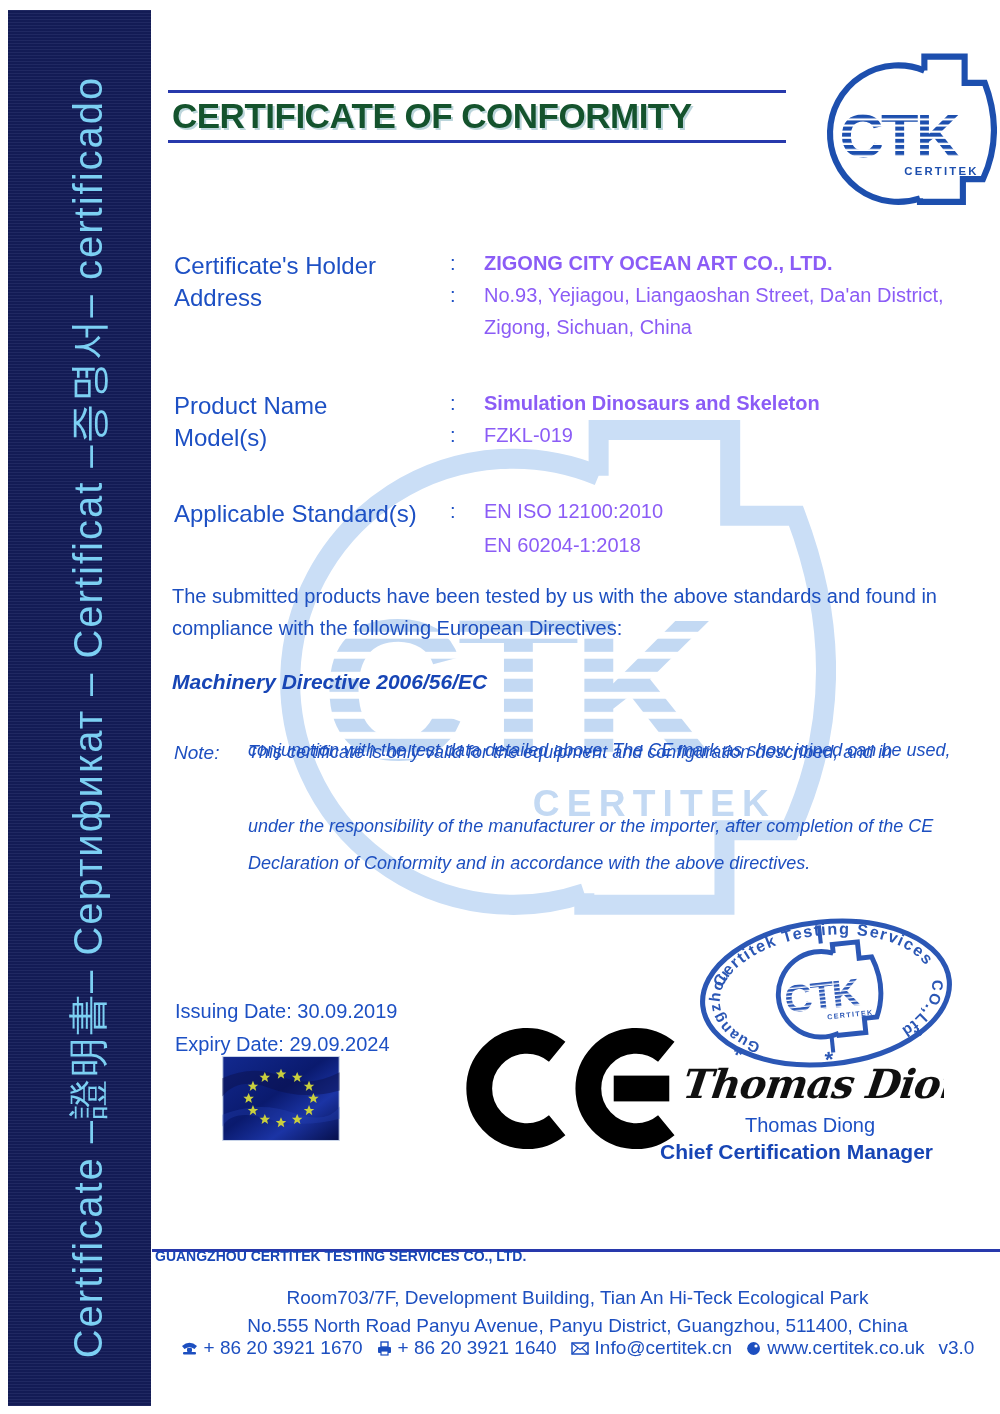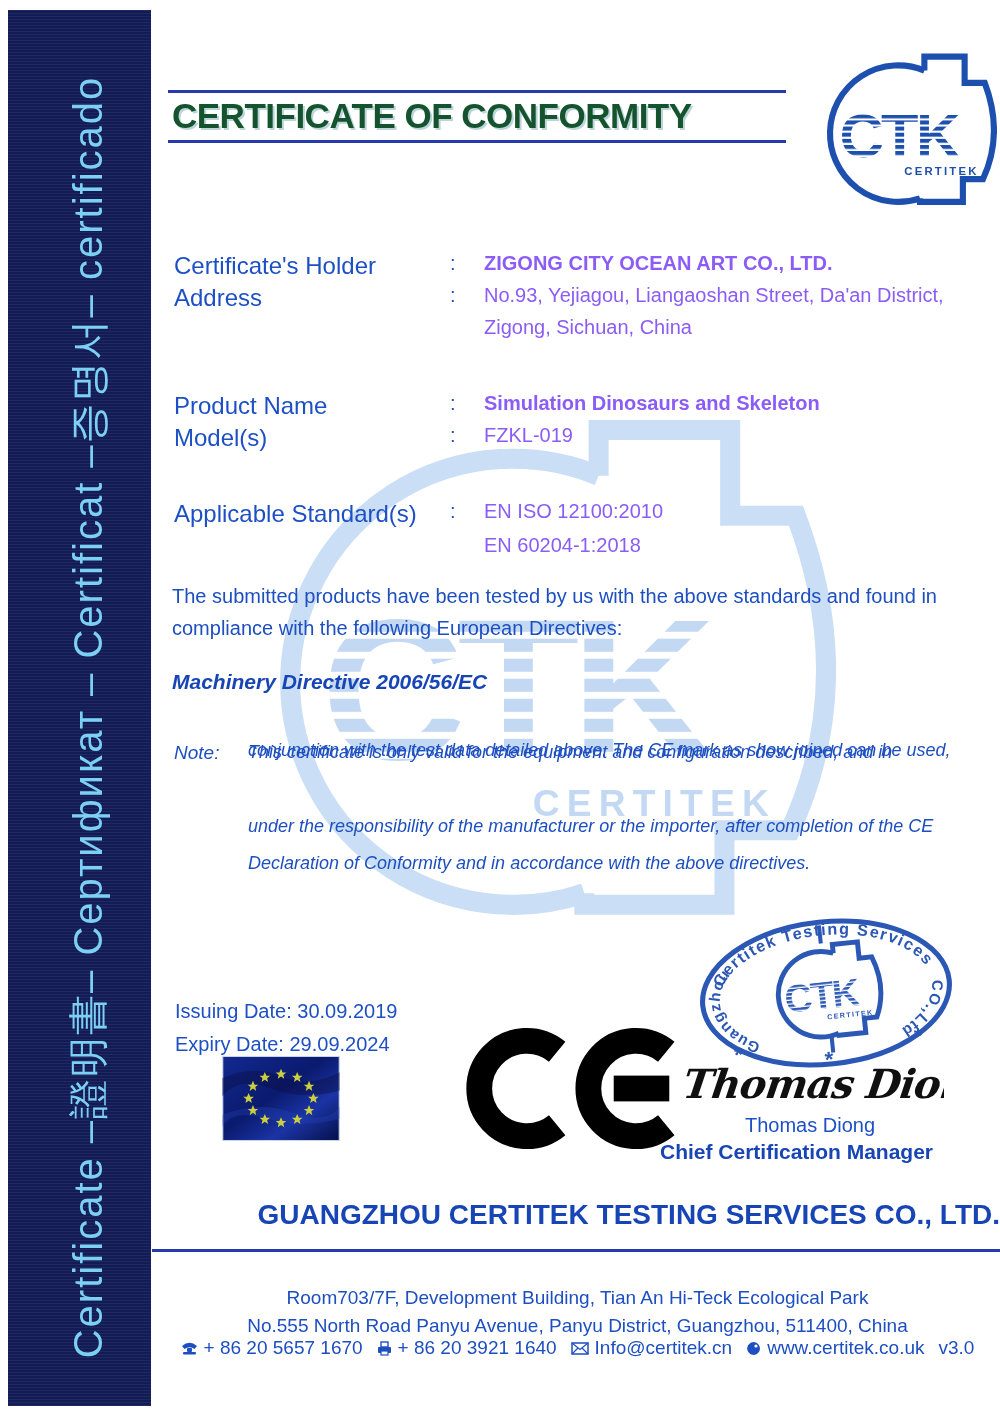--- a/index.html
+++ b/index.html
@@ -46,21 +46,21 @@
   .date-line { position:absolute; left:175px; font-size:20px; color:#1d50c4; }
   
   .eu-flag  { position:absolute; left:222px; top:1056px; width:118px; height:85px; }
   .ce-mark  { position:absolute; left:455px; top:1022px; width:248px; height:134px; }
   .stamp    { position:absolute; left:694px; top:916px; width:264px; height:154px; transform:rotate(-6deg); }
   .sig      { position:absolute; left:684px; top:1052px; width:260px; height:66px; }
   .sig-name { position:absolute; left:700px; top:1114px; width:220px; text-align:center; font-size:20px; color:#1d50c4; }
   .sig-title{ position:absolute; left:660px; top:1140px; width:300px; font-size:21px; font-weight:bold; color:#1745b5; }
   
   .footer-rule { position:absolute; left:152px; top:1249px; width:848px; height:3px; background:#2839ac; }
-  .f-company  { position:absolute; left:155px; top:1199px; width:845px; text-align:right; font-size:28px; font-weight:bold; color:#1745b5; }
+  .f-company  { position:absolute; left:155px; top:1248px; width:845px; text-align:left; font-size:14px; font-weight:bold; color:#1745b5; }
   .f-addr1    { position:absolute; left:155px; top:1287px; width:845px; text-align:center; font-size:19px; color:#1d4fc0; }
   .f-addr2    { position:absolute; left:155px; top:1315px; width:845px; text-align:center; font-size:19px; color:#1d4fc0; }
   .f-contacts { position:absolute; left:155px; top:1337px; width:845px; display:flex; justify-content:center; align-items:center; gap:14px; font-size:19px; color:#1d4fc0; }
   .f-item { display:flex; align-items:center; gap:6px; white-space:nowrap; }
   .icon-svg { display:block; }
 </style>
 </head>
 <body>
 
 <div class="page">
@@ -208,21 +208,21 @@
     <div class="f-company">GUANGZHOU CERTITEK TESTING SERVICES CO., LTD.</div>
     <div class="f-addr1">Room703/7F, Development Building, Tian An Hi-Teck Ecological Park</div>
     <div class="f-addr2">No.555 North Road Panyu Avenue, Panyu District, Guangzhou, 511400, China</div>
     <div class="f-contacts">
       <span class="f-item">
         <svg class="icon-svg" width="17" height="15" viewBox="0 0 17 15">
           <path d="M1,5 Q8.5,-1.5 16,5 L13.5,8 Q8.5,4.5 3.5,8 Z" fill="#1d4fc0"></path>
           <rect x="6" y="7" width="5" height="4" rx="1" fill="#1d4fc0"></rect>
           <rect x="2" y="11" width="13" height="2.5" rx="1" fill="#1d4fc0"></rect>
         </svg>
-        <span>+ 86 20 5657 1670</span>
+        <span>+ 86 20 3921 1670</span>
       </span>
       <span class="f-item">
         <svg class="icon-svg" width="15" height="15" viewBox="0 0 15 15">
           <rect x="4" y="1" width="7" height="5" fill="none" stroke="#1d4fc0" stroke-width="1.4"></rect>
           <rect x="1" y="6" width="13" height="6" rx="1" fill="#1d4fc0"></rect>
           <rect x="4" y="10" width="7" height="4" fill="#fff" stroke="#1d4fc0" stroke-width="1.2"></rect>
         </svg>
         <span>+ 86 20 3921 1640</span>
       </span>
       <span class="f-item">

